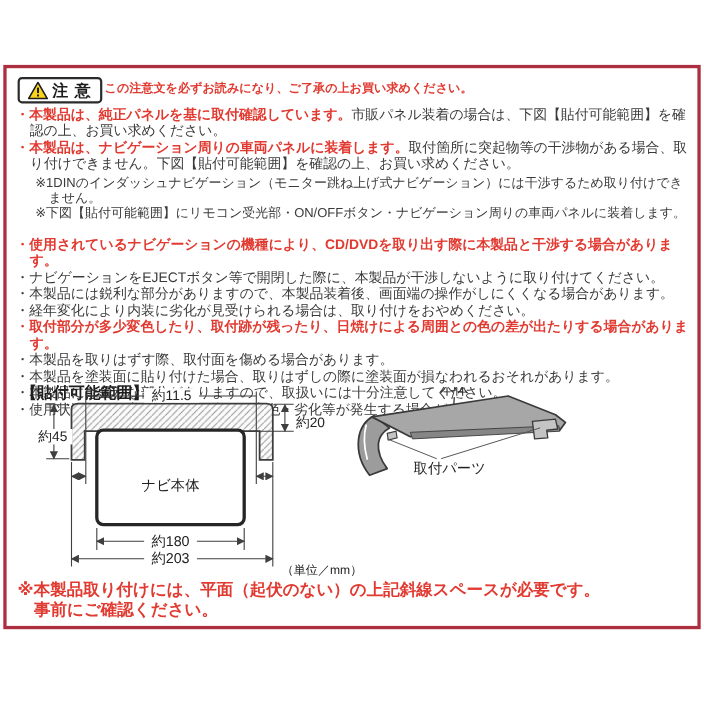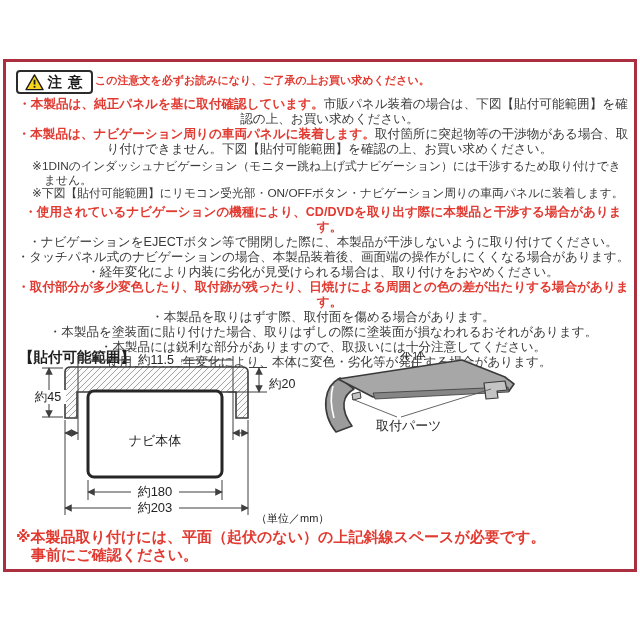--- a/index.html
+++ b/index.html
@@ -23,29 +23,29 @@
     display:flex;align-items:center;justify-content:center;gap:3px;
   }
   .caution-box .label{font-size:14.5px;font-weight:bold;color:#1c1c1c;letter-spacing:1px;white-space:nowrap;}
   .headline{
     position:absolute;left:95px;top:73px;width:532px;
     font-size:11px;font-weight:bold;color:var(--text-red);white-space:nowrap;
   }
   .notices{position:absolute;left:14px;top:97px;width:618px;}
   .notice{
     font-size:12.6px;line-height:15px;color:var(--text-black);
-    padding-left:13px;text-indent:-13px;text-align:center;
+    padding-left:13px;text-indent:-13px;
   }
   .notice .red{color:var(--text-red);font-weight:bold;}
   .subnote{
     font-size:11.8px;line-height:13.6px;color:var(--text-black);
     margin-left:18px;padding-left:12px;text-indent:-12px;
   }
   .notice + .subnote{margin-top:3px;}
-  .subnote + .notice{margin-top:4px;}
+  .subnote + .notice{margin-top:14px;}
   .section-title{
     position:absolute;left:19px;top:348px;
     font-size:14.5px;font-weight:bold;color:#1f1f1f;
   }
   .diagram-svg{position:absolute;left:0;top:352px;}
   .footer-note{
     position:absolute;left:16px;top:528px;width:600px;
     font-size:15px;font-weight:bold;color:var(--text-red);line-height:17.5px;
     padding-left:15px;
   }
@@ -70,21 +70,21 @@
 
   <div class="headline">この注意文を必ずお読みになり、ご了承の上お買い求めください。</div>
 
   <div class="notices">
       <div class="notice"><span class="red">・本製品は、純正パネルを基に取付確認しています。</span><span>市販パネル装着の場合は、下図【貼付可能範囲】を確認の上、お買い求めください。</span></div>
       <div class="notice"><span class="red">・本製品は、ナビゲーション周りの車両パネルに装着します。</span><span>取付箇所に突起物等の干渉物がある場合、取り付けできません。下図【貼付可能範囲】を確認の上、お買い求めください。</span></div>
       <div class="subnote">※1DINのインダッシュナビゲーション（モニター跳ね上げ式ナビゲーション）には干渉するため取り付けできません。</div>
       <div class="subnote">※下図【貼付可能範囲】にリモコン受光部・ON/OFFボタン・ナビゲーション周りの車両パネルに装着します。</div>
       <div class="notice"><span class="red">・使用されているナビゲーションの機種により、CD/DVDを取り出す際に本製品と干渉する場合があります。</span></div>
       <div class="notice"><span>・ナビゲーションをEJECTボタン等で開閉した際に、本製品が干渉しないように取り付けてください。</span></div>
-      <div class="notice"><span>・タッチパネル式のナビゲーションの場合、本製品装着後、画面端の操作がしにくくなる場合があります。</span></div>
+      <div class="notice"><span>・本製品には鋭利な部分がありますので、本製品装着後、画面端の操作がしにくくなる場合があります。</span></div>
       <div class="notice"><span>・経年変化により内装に劣化が見受けられる場合は、取り付けをおやめください。</span></div>
       <div class="notice"><span class="red">・取付部分が多少変色したり、取付跡が残ったり、日焼けによる周囲との色の差が出たりする場合があります。</span></div>
       <div class="notice"><span>・本製品を取りはずす際、取付面を傷める場合があります。</span></div>
       <div class="notice"><span>・本製品を塗装面に貼り付けた場合、取りはずしの際に塗装面が損なわれるおそれがあります。</span></div>
       <div class="notice"><span>・本製品には鋭利な部分がありますので、取扱いには十分注意してください。</span></div>
       <div class="notice"><span>・使用状況や経年変化により、本体に変色・劣化等が発生する場合があります。</span></div>
     </div>
 
   <div class="section-title">【貼付可能範囲】</div>
 

